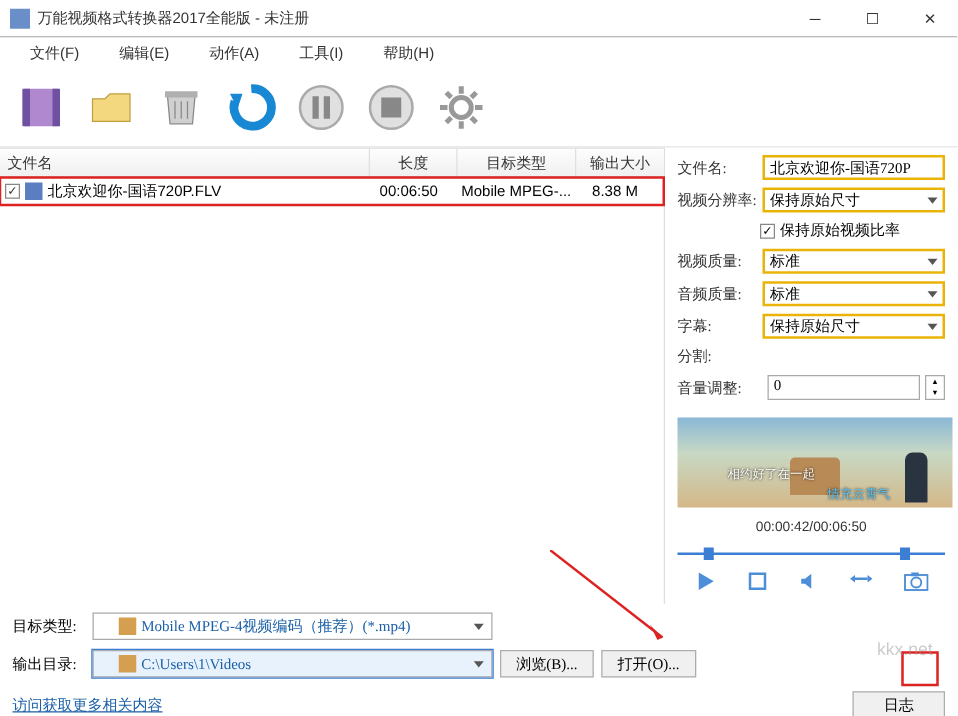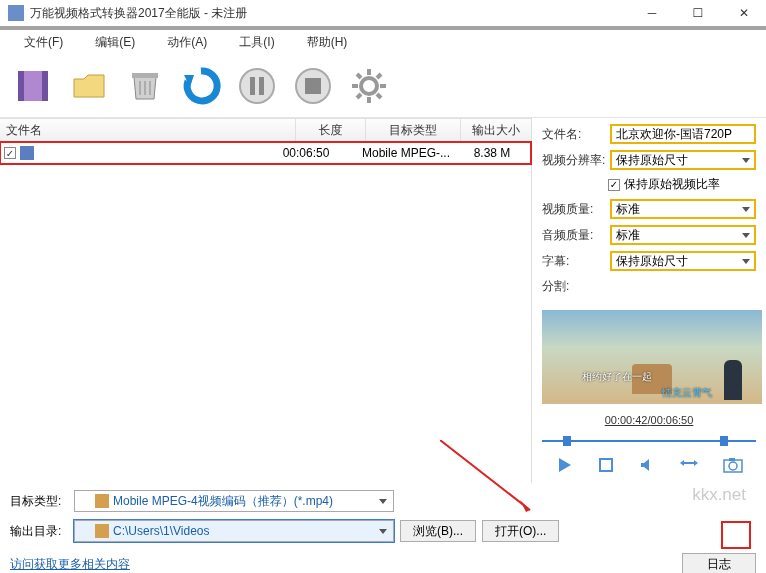--- a/index.html
+++ b/index.html
@@ -1,17 +1,17 @@
 <!DOCTYPE html>
 <html><head>
 <meta charset="utf-8">
 <style>
 * { box-sizing: border-box; margin: 0; padding: 0; }
 body { font-family: "Microsoft YaHei", "SimSun", sans-serif; font-size: 12px; background: #fff; width: 766px; height: 573px; overflow: hidden; position: relative; }
-.titlebar { height: 30px; background: #fff; display: flex; align-items: center; padding: 0 8px; border-bottom: 4px solid #a3a3a3; }
+.titlebar { height: 30px; background: #fff; display: flex; align-items: center; padding: 0 8px; border-bottom: 1px solid #a3a3a3; }
 .titlebar .icon { width: 16px; height: 16px; background: #6a8ec8; margin-right: 6px; }
 .titlebar-title { flex: 1; font-size: 12px; color: #333; }
 .winbtns { display: flex; gap: 18px; }
 .winbtn { width: 28px; height: 20px; display: flex; align-items: center; justify-content: center; color: #333; }
 .menubar { height: 24px; background: #fff; display: flex; align-items: center; padding: 0 8px; gap: 16px; }
 .menu { color: #333; cursor: default; margin-left: 16px; }
 .toolbar { height: 64px; display: flex; align-items: center; padding: 4px 8px; gap: 6px; border-bottom: 1px solid #e5e5e5; }
 .tb-icon { width: 50px; height: 50px; display: flex; align-items: center; justify-content: center; border-radius: 3px; }
 .tb-icon svg { width: 42px; height: 42px; }
 .content { display: flex; height: 365px; }
@@ -19,59 +19,59 @@
 .list-header { height: 24px; background: linear-gradient(#fdfdfd,#f0f0f0); border-top: 1px solid #e0e0e0; border-bottom: 1px solid #d0d0d0; display: flex; align-items: center; font-size: 12px; color: #333; }
 .lh-cell { padding: 0 6px; border-right: 1px solid #e0e0e0; height: 100%; display: flex; align-items: center; }
 .lh-cell.name { flex: 1; }
 .lh-cell.len { width: 70px; justify-content: center; }
 .lh-cell.type { width: 95px; justify-content: center; }
 .lh-cell.size { width: 70px; justify-content: center; border-right: none; }
 .list-row { height: 22px; display: flex; align-items: center; padding: 0 4px; font-size: 12px; }
 .list-row.sel { outline: 2px solid #d22; outline-offset: -1px; }
 .lr-cell.name { flex: 1; display: flex; align-items: center; gap: 4px; }
 .lr-cell.len { width: 70px; text-align: center; }
-.lr-cell.type { width: 95px; text-align: left; margin-left: 21px; }
+.lr-cell.type { width: 95px; text-align: right; }
 .lr-cell.size { width: 70px; text-align: center; }
 .lr-chk { width: 12px; height: 12px; border: 1px solid #888; display: inline-flex; align-items: center; justify-content: center; font-size: 10px; color: #333; }
 .lr-icon { width: 14px; height: 14px; background: #5a7ec0; }
 .right { width: 234px; padding: 6px 10px; display: flex; flex-direction: column; gap: 6px; }
-.r-row { display: flex; align-items: center; height: 24px; }
+.r-row { display: flex; align-items: center; height: 24px; font-family: Liberation Serif, serif; }
 .r-label { width: 68px; color: #333; }
 .r-field { flex: 1; height: 20px; border: 2px solid #eab308; background: #fff; padding: 0 4px; display: flex; align-items: center; justify-content: space-between; font-size: 12px; }
 .r-field.combo::after { content: ""; width: 0; height: 0; border-left: 4px solid transparent; border-right: 4px solid transparent; border-top: 5px solid #555; }
 .r-chk-row { display: flex; align-items: center; gap: 4px; padding-left: 66px; height: 20px; }
 .r-chk { width: 12px; height: 12px; border: 1px solid #888; display: inline-flex; align-items: center; justify-content: center; font-size: 10px; }
 .vol-row { display: flex; align-items: center; gap: 4px; }
 .num-input { flex: 1; height: 20px; border: 1px solid #a9a9a9; padding: 0 4px; }
 .spin { width: 16px; height: 20px; border: 1px solid #a9a9a9; display: flex; flex-direction: column; }
 .spin div { flex: 1; display: flex; align-items: center; justify-content: center; font-size: 6px; }
 .preview { margin-top: 8px; width: 220px; height: 118px; background: linear-gradient(#8ab8d6 0%, #c8d8c4 40%, #d4b888 100%); position: relative; overflow: hidden; }
 .preview .building { position: absolute; bottom: 10px; left: 50%; transform: translateX(-50%); width: 40px; height: 30px; background: #b88a56; border-radius: 4px 4px 0 0; }
 .preview .person { position: absolute; bottom: 4px; right: 20px; width: 18px; height: 40px; background: #2a3340; border-radius: 6px 6px 0 0; }
 .preview .sub1 { position: absolute; bottom: 20px; left: 40px; color: #fff; font-size: 10px; text-shadow: 0 0 2px #000; }
 .preview .sub2 { position: absolute; bottom: 4px; right: 50px; color: #5ac8ff; font-size: 10px; text-shadow: 0 0 2px #000; }
-.timebar { margin-top: 4px; display: flex; justify-content: center; color: #333; font-size: 11px; text-decoration: underline; }
+.timebar { margin-top: 4px; display: flex; justify-content: center; color: #333; font-size: 11px; }
 .slider { margin-top: 4px; height: 10px; position: relative; }
 .slider .track { position: absolute; top: 4px; left: 0; right: 0; height: 2px; background: #3b7ed4; }
 .slider .thumb { position: absolute; top: 0; left: 10%; width: 8px; height: 10px; background: #3b7ed4; }
 .slider .thumb2 { position: absolute; top: 0; right: 28px; width: 8px; height: 10px; background: #3b7ed4; }
 .pctrls { margin-top: 6px; display: flex; align-items: center; justify-content: space-around; }
 .pctrls-highlight { position: absolute; border: 2px solid #d22; width: 30px; height: 28px; right: 15px; bottom: 24px; }
 .arrow { position: absolute; width: 100px; height: 80px; pointer-events: none; }
-.bottom { padding: 6px 10px; display: flex; flex-direction: column; gap: 6px; }
+.bottom { padding: 6px 10px; display: flex; flex-direction: column; gap: 6px; font-family: Liberation Serif, serif; }
 .b-row { display: flex; align-items: center; gap: 6px; height: 24px; }
 .b-label { width: 58px; }
 .b-combo { flex: 1; max-width: 320px; height: 22px; border: 1px solid #a9a9a9; background: #fff; display: flex; align-items: center; padding: 0 20px; gap: 4px; color: #1a5fa8; position: relative; }
 .b-combo.sel { outline: 1px solid #3b7ed4; background: #e8f2fc; }
 .b-combo .ci { width: 14px; height: 14px; background: #d4a050; }
 .b-combo::after { content: ""; position: absolute; right: 6px; width: 0; height: 0; border-left: 4px solid transparent; border-right: 4px solid transparent; border-top: 5px solid #555; }
 .b-btn { height: 22px; padding: 0 12px; background: #f0f0f0; border: 1px solid #adadad; display: inline-flex; align-items: center; cursor: default; }
 .link-row { display: flex; align-items: center; justify-content: space-between; padding: 4px 10px; }
 .link { color: #1a5fa8; text-decoration: underline; }
-.watermark { position: absolute; right: 20px; bottom: 68px; color: #999; font-size: 17px; opacity: 0.5; pointer-events: none; }
+.watermark { position: absolute; right: 20px; bottom: 46px; color: #999; font-size: 14px; opacity: 0.5; pointer-events: none; }
 </style>
 </head>
 <body>
 
 <div class="titlebar">
   <div class="icon"></div>
   <div class="titlebar-title">万能视频格式转换器2017全能版 - 未注册</div>
   <div class="winbtns">
     <div class="winbtn">─</div>
     <div class="winbtn">☐</div>
@@ -150,20 +150,21 @@
     <div class="list-header">
       <div class="lh-cell name">文件名</div>
       <div class="lh-cell len">长度</div>
       <div class="lh-cell type">目标类型</div>
       <div class="lh-cell size">输出大小</div>
     </div>
     <div class="list-row sel">
       <div class="lr-cell name">
         <span class="lr-chk">✓</span>
         <span class="lr-icon"></span>
+        <span>北京欢迎你-国语720P.FLV</span>
       </div>
       <div class="lr-cell len">00:06:50</div>
       <div class="lr-cell type">Mobile MPEG-...</div>
       <div class="lr-cell size">8.38 M</div>
     </div>
   </div>
 
   <div class="right">
     <div class="r-row">
         <span class="r-label">文件名:</span>
@@ -194,20 +195,28 @@
         </div>
       </div>
     <div class="r-row">
         <span class="r-label">字幕:</span>
         <div class="r-field combo">
           <span>保持原始尺寸</span>
         </div>
       </div>
     <div class="r-row">
         <span class="r-label">分割:</span>
+      </div>
+    <div class="r-row vol-row">
+        <span class="r-label">音量调整:</span>
+        <div class="num-input"><span>0</span></div>
+        <div class="spin">
+          <div>▲</div>
+          <div>▼</div>
+        </div>
       </div>
 
     <div class="preview">
       <div class="building"></div>
       <div class="person"></div>
       <div class="sub1">相约好了在一起</div>
       <div class="sub2">情充云霄气</div>
     </div>
     <div class="timebar">
         <span>00:00:42</span>

